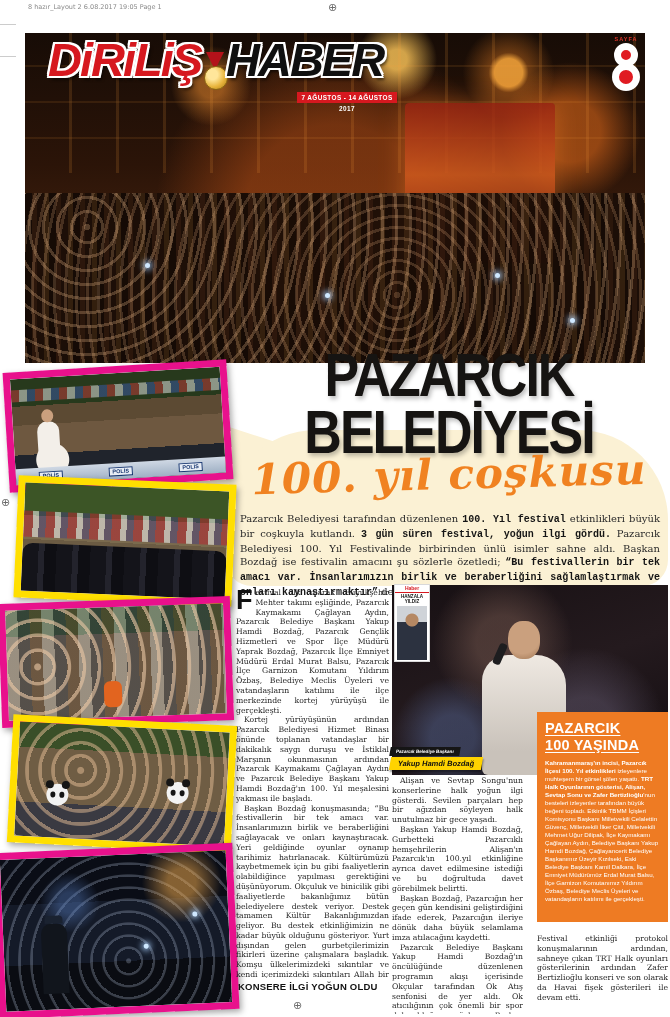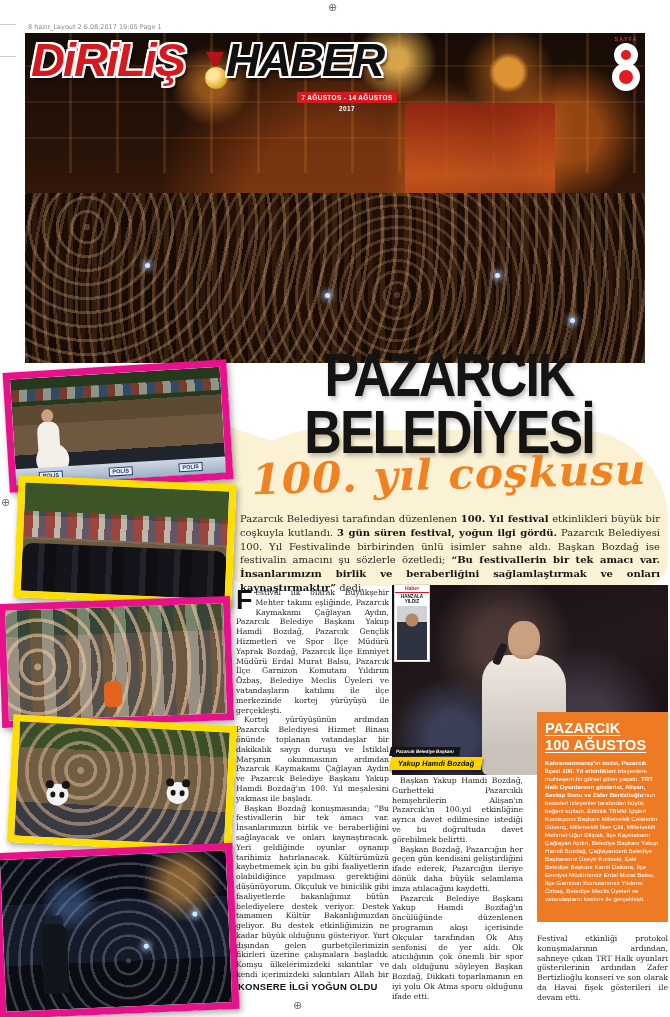--- a/index.html
+++ b/index.html
@@ -1,21 +1,21 @@
 <!DOCTYPE html>
 <html lang="tr"><head>
 <meta charset="utf-8">
 <style>
   html,body{margin:0;padding:0;background:#ffffff;}
   body{width:670px;height:1017px;position:relative;overflow:hidden;
        font-family:"DejaVu Serif", serif;color:#1c1c1c;}
   .abs{position:absolute;}
 
   
-  .slug{font-family:"DejaVu Sans", sans-serif;font-size:6.5px;color:#8a8a8a;margin-top:20px;}
+  .slug{font-family:"DejaVu Sans", sans-serif;font-size:6.5px;color:#8a8a8a;}
   .cropline{background:#cccccc;}
   .regmark{font-family:"DejaVu Sans", sans-serif;font-size:11px;color:#6b6b6b;}
 
   
   .main-photo{left:25px;top:33px;width:620px;height:330px;overflow:hidden;
     background:
       radial-gradient(circle at 78% 12%, rgba(255,170,60,.85) 0 14px, rgba(255,140,40,.35) 20px, transparent 46px),
       radial-gradient(circle at 60% 8%, rgba(255,200,90,.8) 0 10px, transparent 40px),
       radial-gradient(circle at 88% 30%, rgba(255,120,30,.5) 0 30px, transparent 70px),
       radial-gradient(circle at 30% 16%, rgba(255,150,50,.5) 0 12px, transparent 40px),
@@ -56,21 +56,21 @@
   .hl-script{font-family:"DejaVu Serif", serif;font-style:italic;font-weight:bold;color:#f08221;
     font-size:42px;line-height:46px;letter-spacing:1px;transform:rotate(-1.5deg);}
 
   .cream{left:226px;top:430px;width:442px;height:156px;background:#fbf1d4;
     border-radius:90px 90px 26px 26px;z-index:1;}
   .cream-wedge{left:168px;top:430px;width:120px;height:130px;background:#fbf1d4;
     transform:rotate(18deg);border-radius:20px;z-index:0;}
 
   .lead{left:240px;top:512px;width:420px;height:72px;z-index:5;
     font-size:10px;line-height:13.8px;text-align:justify;color:#2a2a2a;}
-  .lead .b{font-weight:bold;color:#151515;}
+  .lead .b{font-weight:bold;color:#151515;font-family:Liberation Mono, monospace;}
 
   
   .bodycol{font-size:7.7px;line-height:9.8px;text-align:justify;color:#262626;z-index:5;overflow:hidden;}
   .bodycol p{margin:0;text-indent:8px;}
   .bodycol p.first{text-indent:0;}
   .dropcap{float:left;font-family:"Liberation Sans", sans-serif;font-weight:bold;
     font-size:27px;line-height:22px;padding:1px 3px 0 0;color:#111;}
   .subhead{font-family:"Liberation Sans", sans-serif;font-weight:bold;font-size:9.5px;color:#111;letter-spacing:.2px;z-index:5;}
 
   
@@ -172,21 +172,21 @@
 <div class="abs main-photo">
   <div class="abs truss"></div>
   <div class="abs stage-banner"></div>
   <div class="abs crowd"></div>
   <div class="abs phone-glow" style="left:120px;top:230px;"></div>
   <div class="abs phone-glow" style="left:300px;top:260px;"></div>
   <div class="abs phone-glow" style="left:470px;top:240px;"></div>
   <div class="abs phone-glow" style="left:545px;top:285px;"></div>
 </div>
 
-<div class="abs mast mast-red" style="left:31px;top:36px;z-index:9;">DiRiLiŞ</div>
+<div class="abs mast mast-red" style="left:48px;top:36px;z-index:9;">DiRiLiŞ</div>
 <div class="abs" style="left:206px;top:52px;z-index:9;">
   <div class="medal-ribbon"></div>
   <div class="medal-circle" style="margin-left:-2px;margin-top:-4px;"></div>
 </div>
 <div class="abs mast mast-black" style="left:226px;top:36px;z-index:9;">HABER</div>
 <div class="abs date-banner" style="left:297px;top:92px;width:100px;height:11px;z-index:9;">7 AĞUSTOS - 14 AĞUSTOS 2017</div>
 
 <div class="abs" style="left:608px;top:36px;width:36px;z-index:9;text-align:center;">
   <div class="sayfa">SAYFA</div>
   <div style="position:relative;height:54px;margin-top:1px;">
@@ -225,29 +225,30 @@
   <div class="byline-name">
     <span>HANZALA</span><br><span>YILDIZ</span>
   </div>
   <div class="byline-photo"></div>
 </div>
 <div class="abs ribbon-black">Pazarcık Belediye Başkanı</div>
 <div class="abs ribbon-yellow">Yakup Hamdi Bozdağ</div>
 
 <div class="abs bodycol" style="left:392px;top:776px;width:131px;height:238px;">
   <div>
+      <p>Alişan ve Sevtap Songu'nun konserlerine halk yoğun ilgi gösterdi. Sevilen parçaları hep bir ağızdan söyleyen halk unutulmaz bir gece yaşadı.</p>
       <p>Başkan Yakup Hamdi Bozdağ, Gurbetteki Pazarcıklı hemşehrilerin Alişan'ın Pazarcık'ın 100.yıl etkinliğine ayrıca davet edilmesine istediği ve bu doğrultuda davet görebilmek belirtti.</p>
       <p>Başkan Bozdağ, Pazarcığın her geçen gün kendisini geliştirdiğini ifade ederek, Pazarcığın ileriye dönük daha büyük selamlama imza atılacağını kaydetti.</p>
       <p>Pazarcık Belediye Başkanı Yakup Hamdi Bozdağ'ın öncülüğünde düzenlenen programın akışı içerisinde Okçular tarafından Ok Atış senfonisi de yer aldı. Ok atıcılığının çok önemli bir spor dalı olduğunu söyleyen Başkan Bozdağ, Dikkati toparlamanın en iyi yolu Ok Atma sporu olduğunu ifade etti.</p>
     </div>
 </div>
 
 <div class="abs sidebar">
   <div class="sidebar-title">
-    <span>PAZARCIK</span><br><span>100 AĞUSTOS</span>
+    <span>PAZARCIK</span><br><span>100 YAŞINDA</span>
   </div>
   <div class="sidebar-body"><span class="b">Kahramanmaraş'ın incisi, Pazarcık İlçesi 100. Yıl etkinlikleri</span><span> izleyenlere muhteşem bir görsel şölen yaşattı. </span><span class="b">TRT Halk Oyunlarının gösterisi, Alişan, Sevtap Sonu ve Zafer Bertizlioğlu</span><span>'nun besteleri izleyenler tarafından büyük beğeni topladı. Etkinlik TBMM İçişleri Komisyonu Başkanı Milletvekili Celalettin Güvenç, Milletvekili İlker Çitil, Milletvekili Mehmet Uğur Dilipak, İlçe Kaymakamı Çağlayan Aydın, Belediye Başkanı Yakup Hamdi Bozdağ, Çağlayancerit Belediye Başkanımız Üzeyir Kızılseki, Eski Belediye Başkanı Kamil Dalkara, İlçe Emniyet Müdürümüz Erdal Murat Balsu, İlçe Garnizon Komutanımız Yıldırım Özbaş, Belediye Meclis Üyeleri ve vatandaşların katılımı ile gerçekleşti.</span></div>
 </div>
 <div class="abs sidebar-footer">Festival etkinliği protokol konuşmalarının ardından, sahneye çıkan TRT Halk oyunları gösterilerinin ardından Zafer Bertizlioğlu konseri ve son olarak da Havai fişek gösterileri ile devam etti.</div>
 
 <div class="abs tilt pink" style="left:6px;top:366px;width:224px;height:120px;transform:rotate(-3.5deg);">
   <div class="ph ph1">
     <div class="abs singer-dress"></div>
     <div class="abs singer-head"></div>
     <div class="barrier abs">

